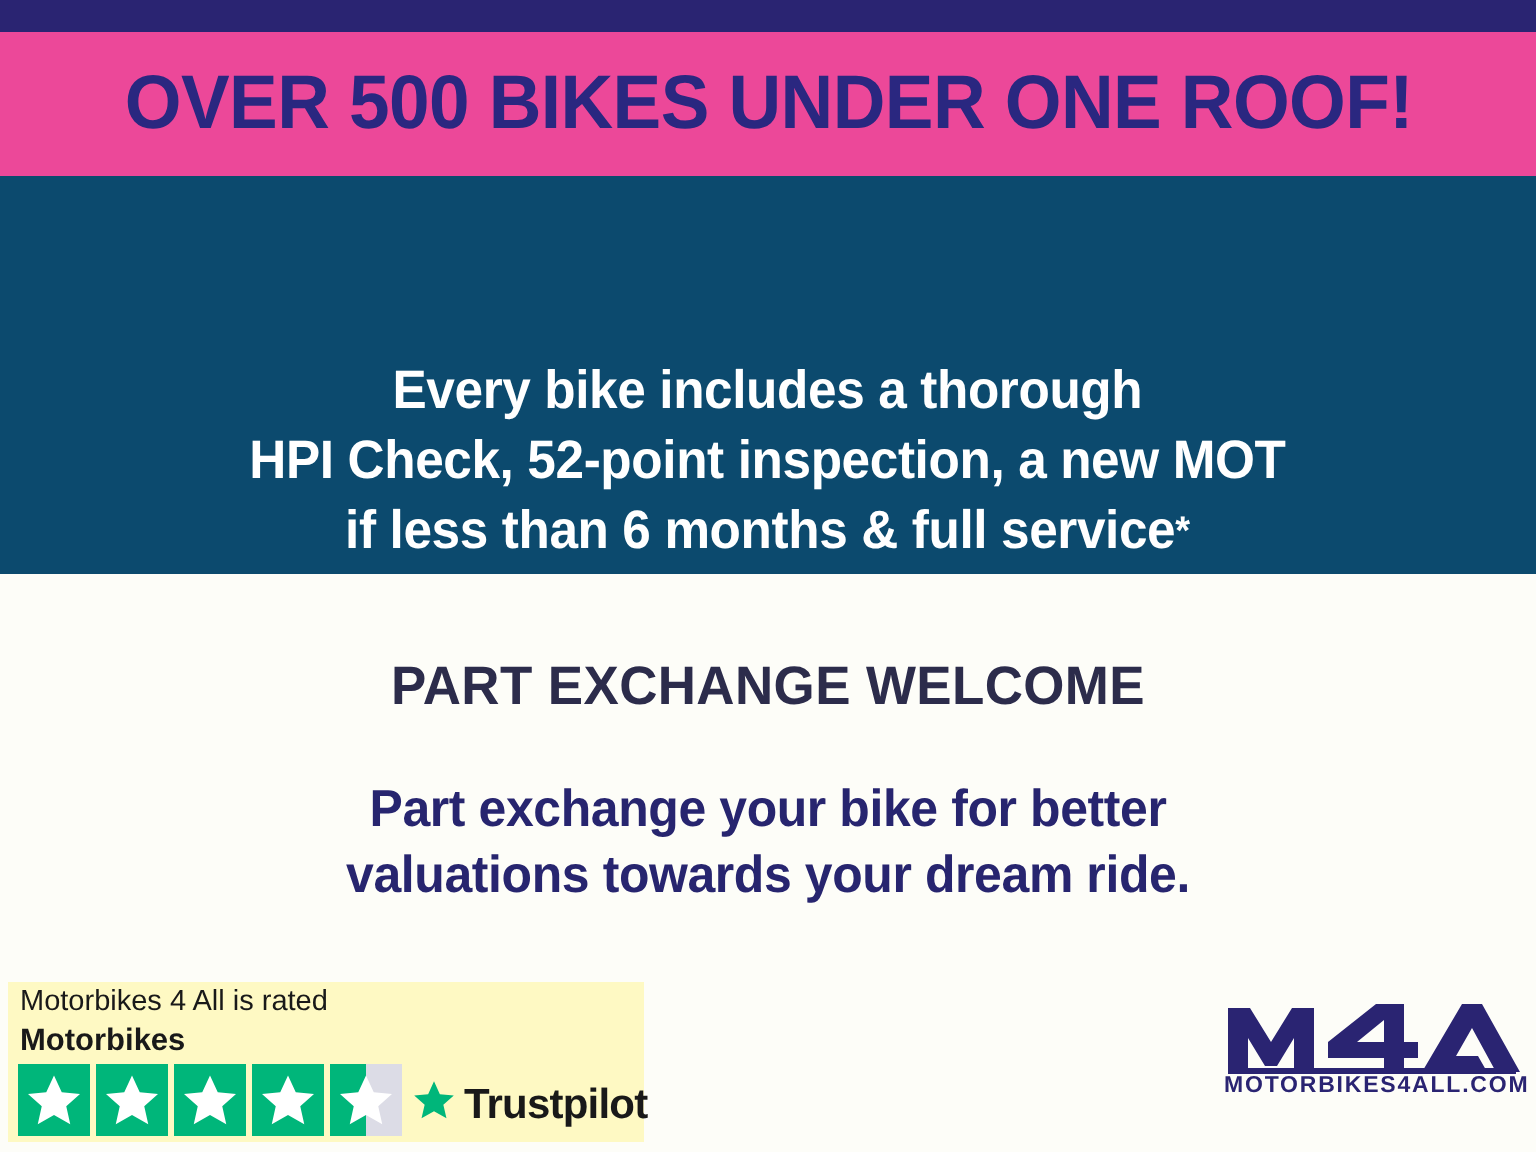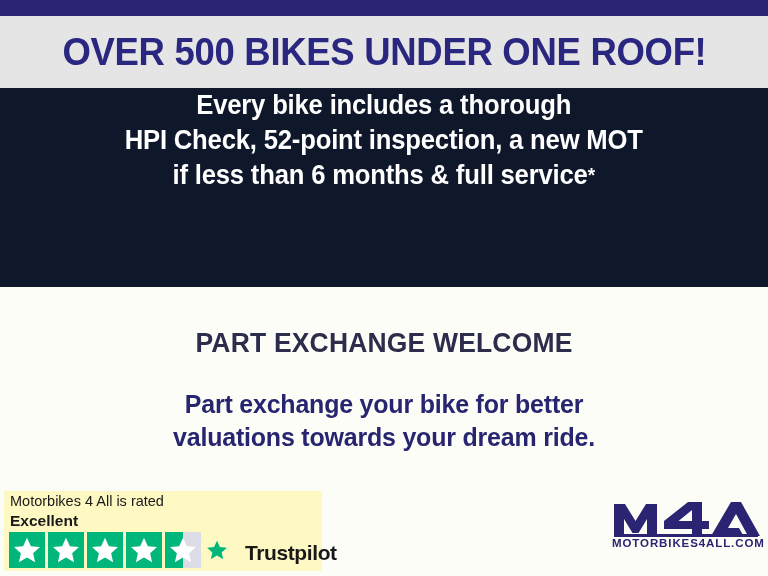--- a/index.html
+++ b/index.html
@@ -30,21 +30,21 @@
     background: #2a2472;
   }
 
   
   .headline-band {
     position: absolute;
     left: 0;
     top: 16px;
     width: 768px;
     height: 72px;
-    background: #e5e5e5;
+    background: #ec4899;
     display: flex;
     align-items: center;
     justify-content: center;
   }
   .headline {
     font-family: "Liberation Sans", sans-serif;
     font-size: 38px;
     font-weight: bold;
     letter-spacing: -0.3px;
     color: #2a2780;
@@ -54,23 +54,23 @@
     line-height: 1;
   }
 
   
   .navy-panel {
     position: absolute;
     left: 0;
     top: 88px;
     width: 768px;
     height: 199px;
-    background: #0f172a;
+    background: #0c4a6e;
     display: flex;
-    align-items: flex-start;
+    align-items: flex-end;
     justify-content: center;
   }
   .navy-panel-text {
     color: #ffffff;
     font-family: "Liberation Sans", sans-serif;
     font-size: 27px;
     font-weight: bold;
     line-height: 1.30;
     text-align: center;
     letter-spacing: -0.2px;
@@ -188,21 +188,21 @@
     left: 3px;
     top: 3px;
     z-index: 3;
   }
   .tp-brand {
     position: absolute;
     left: 202px;
     top: 48px;
     display: flex;
     align-items: center;
-    gap: 17px;
+    gap: 4px;
   }
   .tp-brand-name {
     font-family: "Liberation Sans", sans-serif;
     font-size: 21px;
     font-weight: bold;
     color: #191919;
     letter-spacing: -0.4px;
     line-height: 1;
   }
 
@@ -267,21 +267,21 @@
 
     <div class="px-heading">PART EXCHANGE WELCOME</div>
 
     <div class="px-body">
       <span class="line">Part exchange your bike for better</span>
       <span class="line">valuations towards your dream ride.</span>
     </div>
 
     <div class="trustpilot">
       <div class="tp-rated">Motorbikes 4 All is rated</div>
-      <div class="tp-score">Excellent</div>
+      <div class="tp-score">Motorbikes</div>
 
       <div class="tp-stars">
         <div class="tp-star">
           <svg width="30" height="30" viewBox="0 0 24 24" aria-hidden="true">
               <polygon fill="#ffffff" points="12,2.2 15.1,8.9 22.4,9.6 16.9,14.5 18.5,21.7 12,18 5.5,21.7 7.1,14.5 1.6,9.6 8.9,8.9"></polygon>
             </svg>
         </div>
         <div class="tp-star">
           <svg width="30" height="30" viewBox="0 0 24 24" aria-hidden="true">
               <polygon fill="#ffffff" points="12,2.2 15.1,8.9 22.4,9.6 16.9,14.5 18.5,21.7 12,18 5.5,21.7 7.1,14.5 1.6,9.6 8.9,8.9"></polygon>

